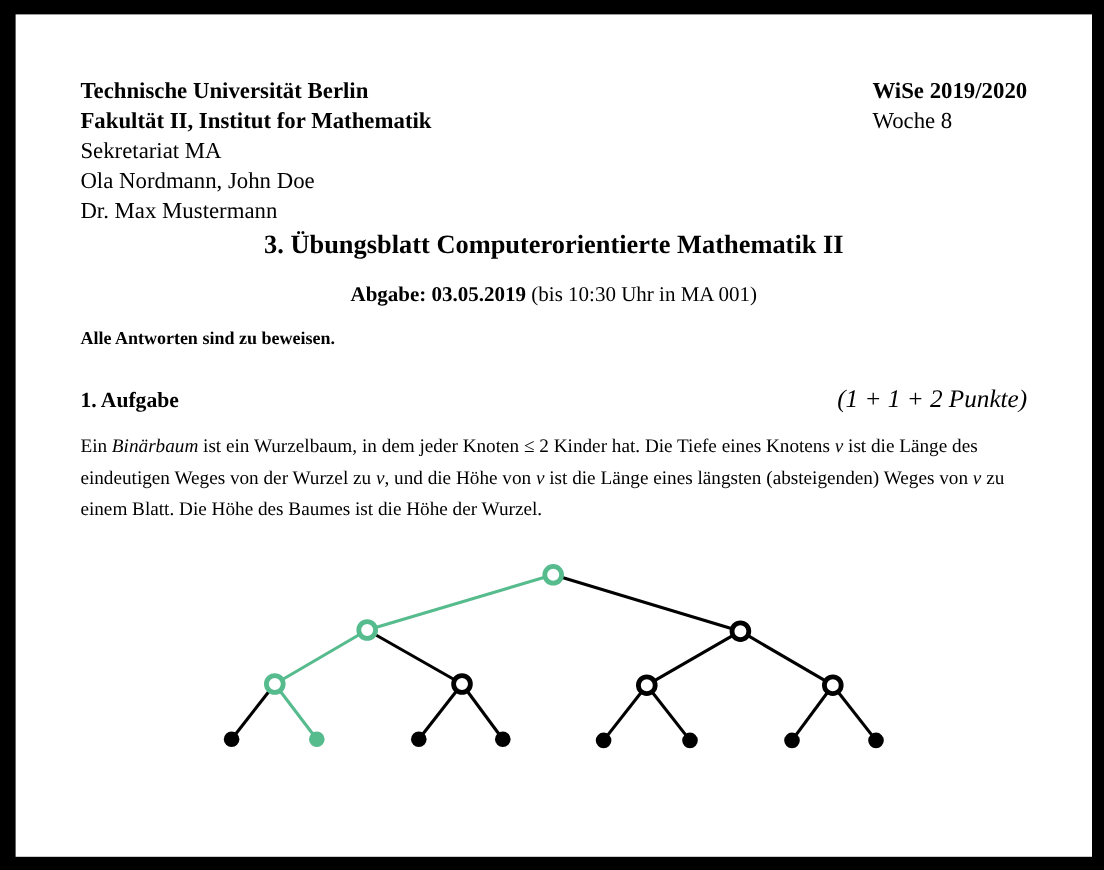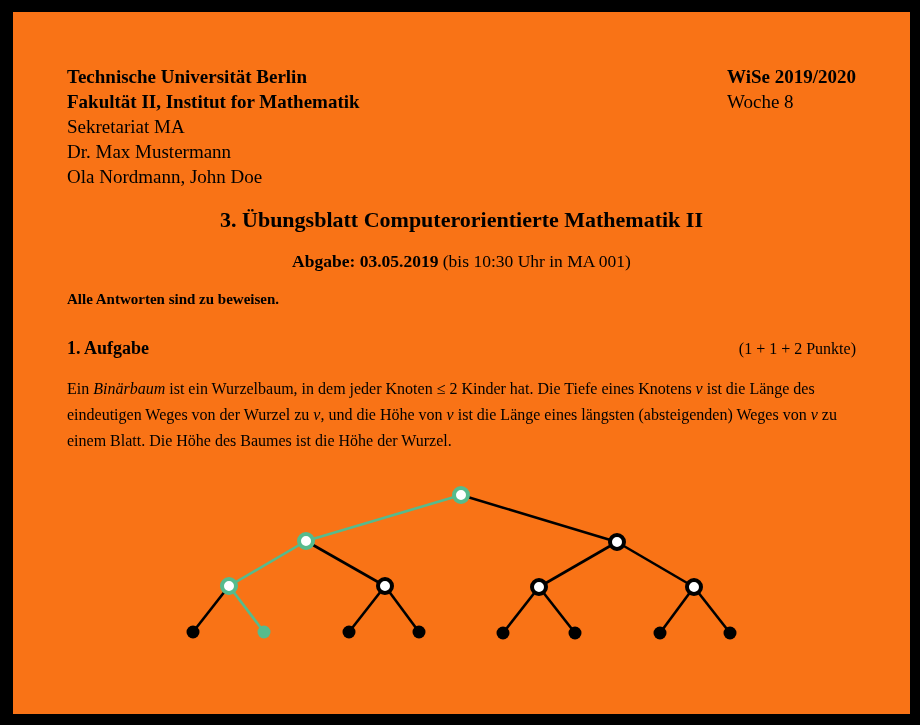--- a/index.html
+++ b/index.html
@@ -13,41 +13,40 @@
     height: 725px;
     background: #000000;
     overflow: hidden;
   }
   .page {
     position: absolute;
     left: 13px;
     top: 12px;
     right: 10px;
     bottom: 11px;
-    background: #f97316;
+    background: #ffffff;
     color: #000000;
     font-family: "Liberation Serif", "DejaVu Serif", serif;
   }
   .content {
     padding: 52px 54px 0 54px;
   }
   .doc-header {
     display: flex;
     justify-content: space-between;
     align-items: flex-start;
   }
   .header-left div, .header-right div {
     font-size: 19px;
     line-height: 25px;
     white-space: nowrap;
   }
   .header-right { text-align: left; }
   .b { font-weight: bold; }
   .sheet-title {
-    margin-top: 16px;
     text-align: center;
     font-size: 22px;
     font-weight: bold;
     line-height: 30px;
   }
   .submission-line {
     margin-top: 14px;
     text-align: center;
     font-size: 17.5px;
     line-height: 24px;
@@ -64,21 +63,22 @@
     display: flex;
     justify-content: space-between;
     align-items: baseline;
     line-height: 26px;
   }
   .exercise-heading {
     font-size: 18px;
     font-weight: bold;
   }
   .exercise-points {
-    font-size: 16px;
+    font-size: 21px;
+    font-style: italic;
   }
   .exercise-paragraph {
     margin-top: 14px;
     font-size: 16px;
     line-height: 26px;
     text-align: left;
   }
   .tree-svg {
     display: block;
     margin: 16px auto 0 auto;
@@ -89,22 +89,22 @@
 
 <div class="frame">
   <div class="page">
     <div class="content">
 
       <div class="doc-header">
         <div class="header-left">
           <div class="b">Technische Universität Berlin</div>
           <div class="b">Fakultät II, Institut for Mathematik</div>
           <div>Sekretariat MA</div>
+          <div>Ola Nordmann, John Doe</div>
           <div>Dr. Max Mustermann</div>
-          <div>Ola Nordmann, John Doe</div>
         </div>
         <div class="header-right">
           <div class="b">WiSe 2019/2020</div>
           <div>Woche 8</div>
         </div>
       </div>
 
       <div class="sheet-title">3. Übungsblatt Computerorientierte Mathematik II</div>
 
       <div class="submission-line">

